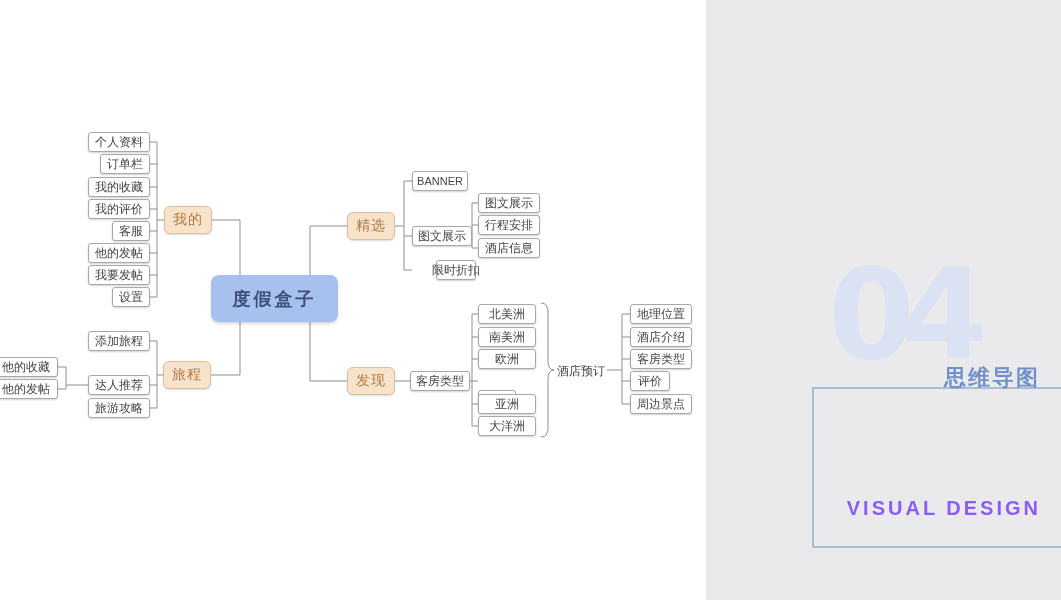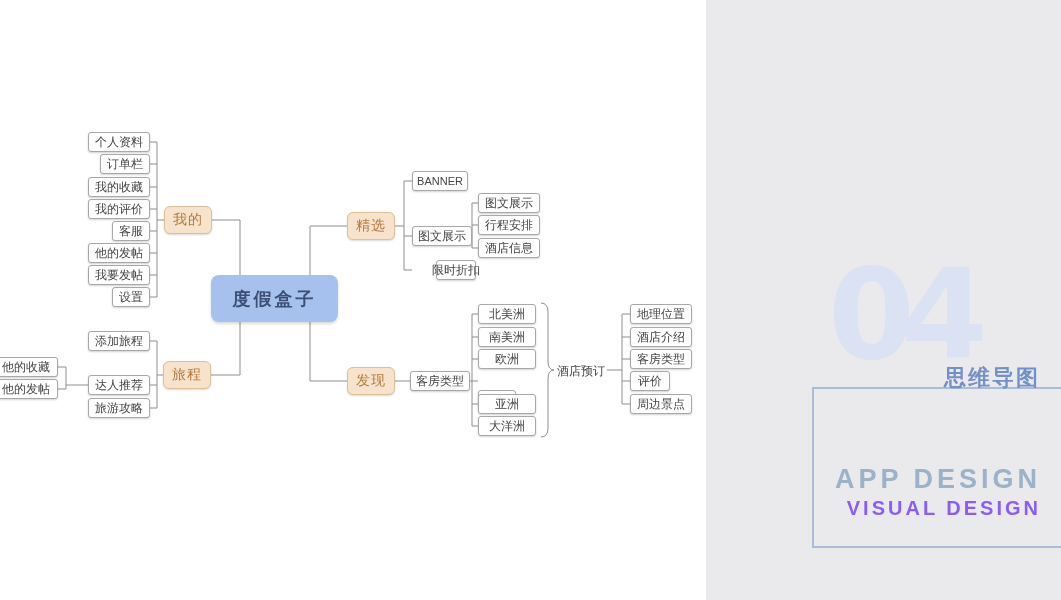--- a/index.html
+++ b/index.html
@@ -54,21 +54,20 @@
 </style>
 </head>
 <body>
 
 <div class="page">
 
   <div class="panel"></div>
   <div class="big-number">04</div>
   <div class="panel-tag">思维导图</div>
   <div class="design-box"></div>
-  <div class="app-design">APP DESIGN</div>
   <div class="visual-design">VISUAL DESIGN</div>
 
   <svg class="connectors" width="1061" height="600">
     <path d="M150 142H157M150 164H157M150 187H157M150 209H157M150 231H157M150 253H157M150 275H157M150 297H157M157 142V297M157 220H164M150 341H157M150 385H157M150 408H157M157 341V408M157 375H163M58 367H66M58 389H66M66 367V389M66 385H88M212 220H240M240 220V375M211 375H240M310 226H347M310 226V381M310 381H347M395 226H404M404 181V270M404 181H412M404 236H412M404 270H412M472 203V248M472 203H478M472 225H478M472 248H478M395 381H410M470 381H472M472 314V426M472 314H478M472 337H478M472 359H478M472 381H478M472 404H478M472 426H478M607 370H622M622 314V404M622 314H630M622 337H630M622 359H630M622 381H630M622 404H630" fill="none" stroke="#8f8f8f" stroke-width="1"></path>
     <path d="M541 303Q548 303 548 312V361Q548 370 554 370Q548 370 548 379V428Q548 437 541 437" fill="none" stroke="#8f8f8f" stroke-width="1"></path>
   </svg>
 
   <div class="center">度假盒子</div>
 
   <div class="branch" style="left:164px;top:206px">我的</div>

